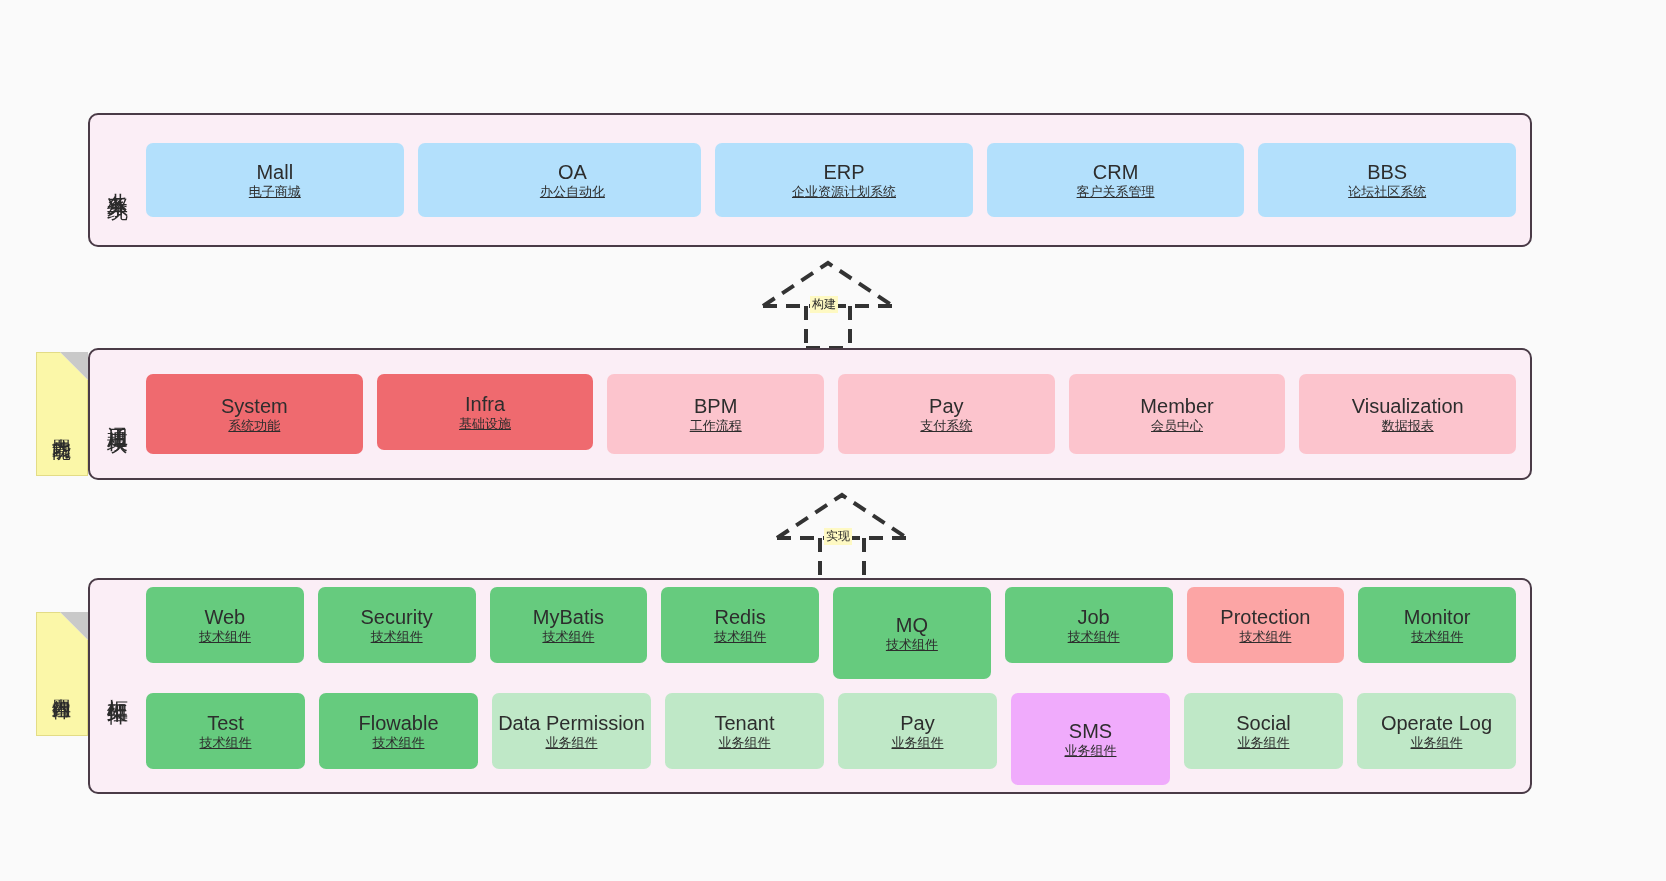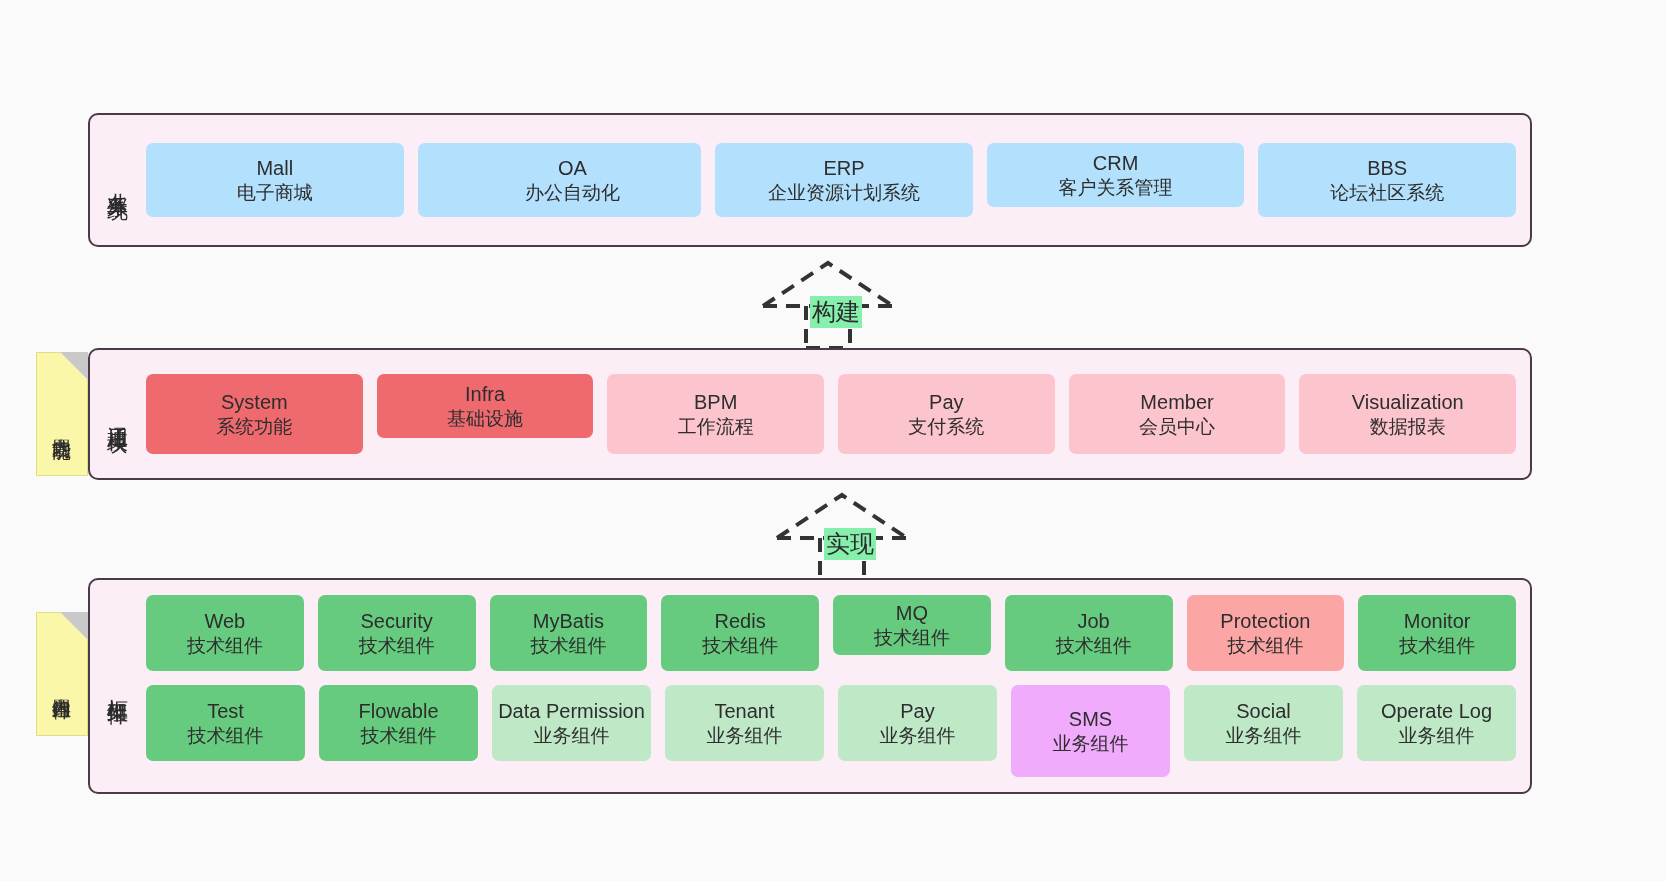--- a/index.html
+++ b/index.html
@@ -62,21 +62,21 @@
     display: flex;
     flex-direction: column;
     align-items: center;
     justify-content: center;
     text-align: center;
     color: #2d2d2d;
     line-height: 1.22;
     padding: 4px 6px;
   }
   .box .t1 { font-size: 20px; }
-  .box .t2 { font-size: 19px; }
+  .box .t2 { font-size: 13px; text-decoration: underline; }
 
   .blue  { background: #b3e0fc; }
   .red   { background: #ef6a6f; }
   .pink  { background: #fcc4cd; }
   .green { background: #66cb7e; }
   .lgreen{ background: #bfe8c7; }
 
   
   .note {
     position: absolute;
@@ -110,23 +110,23 @@
     width: 28px; height: 28px;
     background: #fafafa;
     clip-path: polygon(0 0, 100% 0, 100% 100%);
   }
 
   
   .arrow { position: absolute; }
   .arrow svg { display: block; overflow: visible; }
   .arrow-label {
     position: absolute;
-    font-size: 24px;
+    font-size: 12px;
     color: #2b2b2b;
-    background: #86efac;
+    background: #fef9c3;
     padding: 0 2px;
     white-space: nowrap;
     user-select: none;
     font-family: Liberation Serif, serif;
   }
 </style>
 </head>
 <body>
 
 <div id="canvas">
@@ -140,21 +140,21 @@
             <div class="t2">电子商城</div>
           </div>
           <div class="box blue" style="height: 74px; background: rgb(179, 224, 252); padding-left: 32px;">
             <div class="t1">OA</div>
             <div class="t2">办公自动化</div>
           </div>
           <div class="box blue" style="height: 74px; background: rgb(179, 224, 252);">
             <div class="t1">ERP</div>
             <div class="t2">企业资源计划系统</div>
           </div>
-          <div class="box blue" style="height: 64px; background: rgb(179, 224, 252);">
+          <div class="box blue" style="height: 74px; background: rgb(179, 224, 252);">
             <div class="t1">CRM</div>
             <div class="t2">客户关系管理</div>
           </div>
           <div class="box blue" style="height: 74px; background: rgb(179, 224, 252);">
             <div class="t1">BBS</div>
             <div class="t2">论坛社区系统</div>
           </div>
         </div>
     </div>
   </div>
@@ -171,21 +171,21 @@
   <div class="note" style="left:36px; top:352px; width:52px; height:124px;">内置功能</div>
 
   <div class="layer" id="layer-common" style="left:88px; top:348px; width:1444px; height:132px;">
     <div class="layer-title">通用模块</div>
     <div class="layer-body">
       <div class="row" id="row-com-0">
           <div class="box red" style="height: 80px; background: rgb(239, 106, 111);">
             <div class="t1">System</div>
             <div class="t2">系统功能</div>
           </div>
-          <div class="box red" style="height: 64px; background: rgb(239, 106, 111);">
+          <div class="box red" style="height: 76px; background: rgb(239, 106, 111);">
             <div class="t1">Infra</div>
             <div class="t2">基础设施</div>
           </div>
           <div class="box pink" style="height: 80px; background: rgb(252, 196, 205);">
             <div class="t1">BPM</div>
             <div class="t2">工作流程</div>
           </div>
           <div class="box pink" style="height: 80px; background: rgb(252, 196, 205);">
             <div class="t1">Pay</div>
             <div class="t2">支付系统</div>
@@ -227,21 +227,21 @@
               <div class="t2">技术组件</div>
             </div>
             <div class="box green" style="height: 76px; background: rgb(102, 203, 126);">
               <div class="t1">MyBatis</div>
               <div class="t2">技术组件</div>
             </div>
             <div class="box green" style="height: 76px; background: rgb(102, 203, 126);">
               <div class="t1">Redis</div>
               <div class="t2">技术组件</div>
             </div>
-            <div class="box green" style="height: 60px; background: rgb(102, 203, 126);">
+            <div class="box green" style="height: 92px; background: rgb(102, 203, 126);">
               <div class="t1">MQ</div>
               <div class="t2">技术组件</div>
             </div>
             <div class="box green" style="height: 76px; background: rgb(102, 203, 126); padding-left: 16px;">
               <div class="t1">Job</div>
               <div class="t2">技术组件</div>
             </div>
             <div class="box green" style="height: 76px; background: #fca5a5;">
               <div class="t1">Protection</div>
               <div class="t2">技术组件</div>

